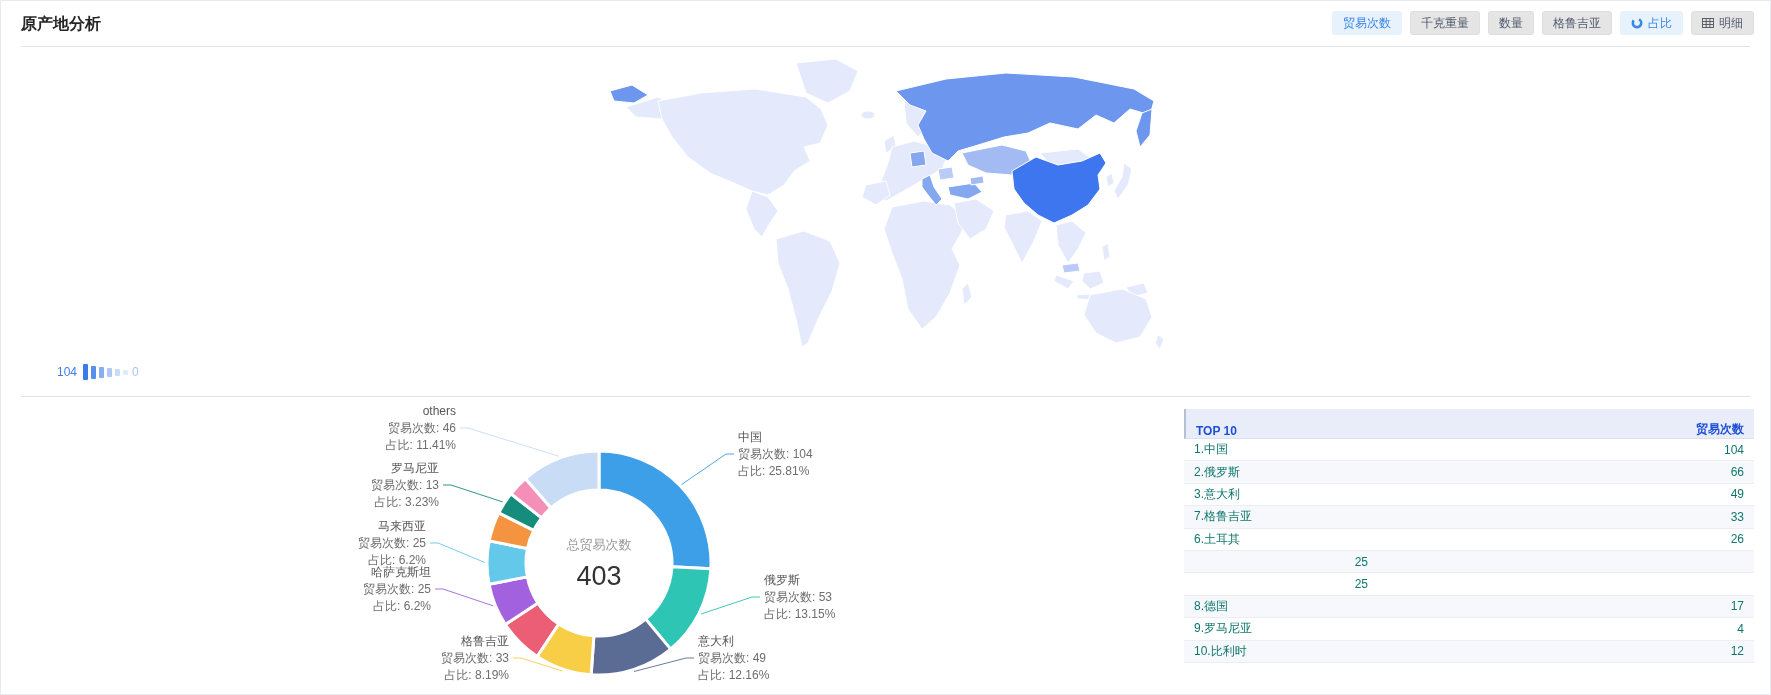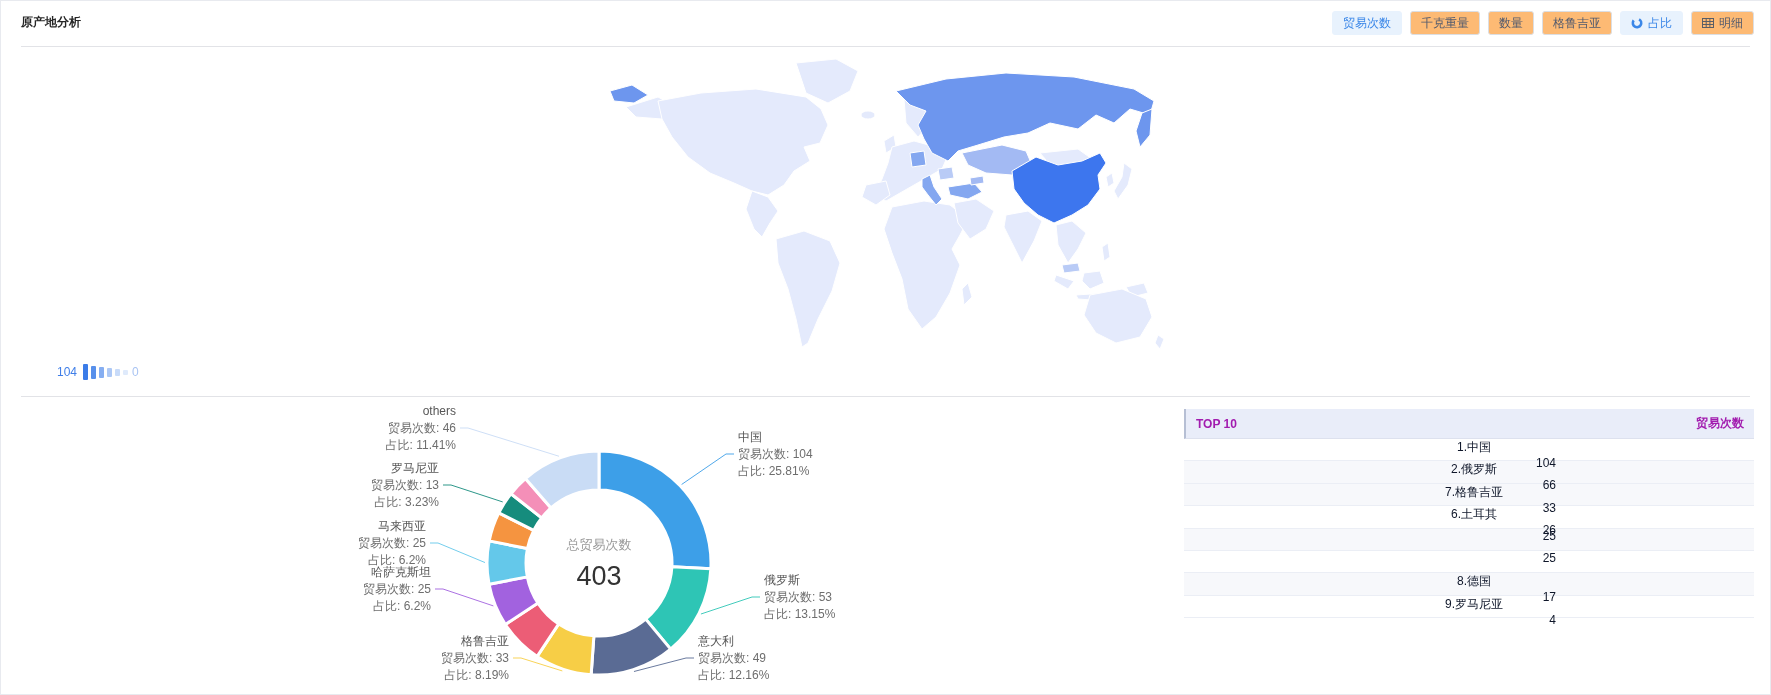--- a/index.html
+++ b/index.html
@@ -3,31 +3,31 @@
 <meta charset="utf-8">
 <style>
   * { margin:0; padding:0; box-sizing:border-box; }
   html,body { background:#f3f4f6; }
   body { font-family:"Liberation Sans","DejaVu Sans",sans-serif; }
   #card {
     position:relative; width:1771px; height:695px; background:#fff;
     border:1px solid #e8eaef; overflow:hidden;
   }
   .page-title {
-    position:absolute; left:20px; top:13px; font-size:12px; font-weight:600; color:#262626;
+    position:absolute; left:20px; top:13px; font-size:16px; font-weight:600; color:#262626;
   }
   .divider { position:absolute; left:20px; right:20px; height:1px; background:#e2e3e7; }
   #divider-top { top:45px; }
   #divider-mid { top:395px; }
 
   
   #toolbar { position:absolute; top:10px; right:16px; display:flex; align-items:center; gap:8px; }
   .btn {
     display:inline-flex; align-items:center; gap:5px; height:24px; padding:0 10px;
-    font-size:12px; color:#515a6e; background:#fdba74; border:1px solid #dcdee2;
+    font-size:12px; color:#515a6e; background:#e5e5e5; border:1px solid #dcdee2;
     border-radius:3px; cursor:pointer; white-space:nowrap;
   }
   .btn.active { background:#e8f2fd; border-color:#e8f2fd; color:#3b87e8; }
   .btn .ic { display:inline-flex; }
   #btn-proportion { }
 
   
   #map-wrap { position:absolute; left:605px; top:50px; width:560px; height:300px; }
   #world-map { width:100%; height:100%; }
   #world-map path, #world-map ellipse { stroke:#fff; stroke-width:1; stroke-linejoin:round; }
@@ -47,29 +47,29 @@
   #donut-svg { width:100%; height:100%; overflow:visible; }
   .pie-line { fill:none; stroke-width:1; opacity:.9; }
   .pl-name { font-size:12px; fill:#565656; }
   .pl-val  { font-size:12px; fill:#6e6e6e; }
   #donut-center-label { font-size:13px; fill:#999; text-anchor:middle; }
   #donut-center-total { font-size:27px; fill:#333; text-anchor:middle; font-weight:500; }
 
   
   #top10 { position:absolute; left:1183px; top:408px; width:570px; font-size:12px; }
   #top10-header {
-    display:flex; align-items:center; height:30px; background:#e9edf9;
+    display:flex; align-items:flex-end; height:30px; background:#e9edf9;
     border-left:2px solid #b6bfd4; border-bottom:1px solid #dde1ee;
-    color:#a21caf; font-weight:700;
+    color:#1d4ed8; font-weight:700;
   }
   .hcol1 { flex:1; padding-left:10px; }
   .hcol2 { width:194px; text-align:right; padding-right:10px; }
   .t-row {
-    display:flex; align-items:center; height:22.4px; color:#0f172a;
-    border-bottom:1px solid #ebeef5; background:#fff; cursor:default;flex-direction:column;
+    display:flex; align-items:center; height:22.4px; color:#0f766e;
+    border-bottom:1px solid #ebeef5; background:#fff; cursor:default;
   }
   .t-row.alt { background:#f7f8fb; }
   .rcol1 { flex:1; padding-left:10px; }
   .rcol2 { width:194px; text-align:right; padding-right:10px; }
 </style>
 </head>
 <body>
 
 <div id="card">
 
@@ -224,20 +224,24 @@
     </div>
     <div id="top10-body">
         <div class="t-row">
           <span class="rcol1">1.中国</span>
           <span class="rcol2">104</span>
         </div>
         <div class="t-row alt">
           <span class="rcol1">2.俄罗斯</span>
           <span class="rcol2">66</span>
         </div>
+        <div class="t-row">
+          <span class="rcol1">3.意大利</span>
+          <span class="rcol2">49</span>
+        </div>
         <div class="t-row alt">
           <span class="rcol1">7.格鲁吉亚</span>
           <span class="rcol2">33</span>
         </div>
         <div class="t-row">
           <span class="rcol1">6.土耳其</span>
           <span class="rcol2">26</span>
         </div>
         <div class="t-row alt">
           <span class="rcol2">25</span>
@@ -246,16 +250,20 @@
           <span class="rcol2">25</span>
         </div>
         <div class="t-row alt">
           <span class="rcol1">8.德国</span>
           <span class="rcol2">17</span>
         </div>
         <div class="t-row">
           <span class="rcol1">9.罗马尼亚</span>
           <span class="rcol2">4</span>
         </div>
+        <div class="t-row alt">
+          <span class="rcol1">10.比利时</span>
+          <span class="rcol2">12</span>
+        </div>
       </div>
   </div>
 
 </div>
 
 </body></html>

